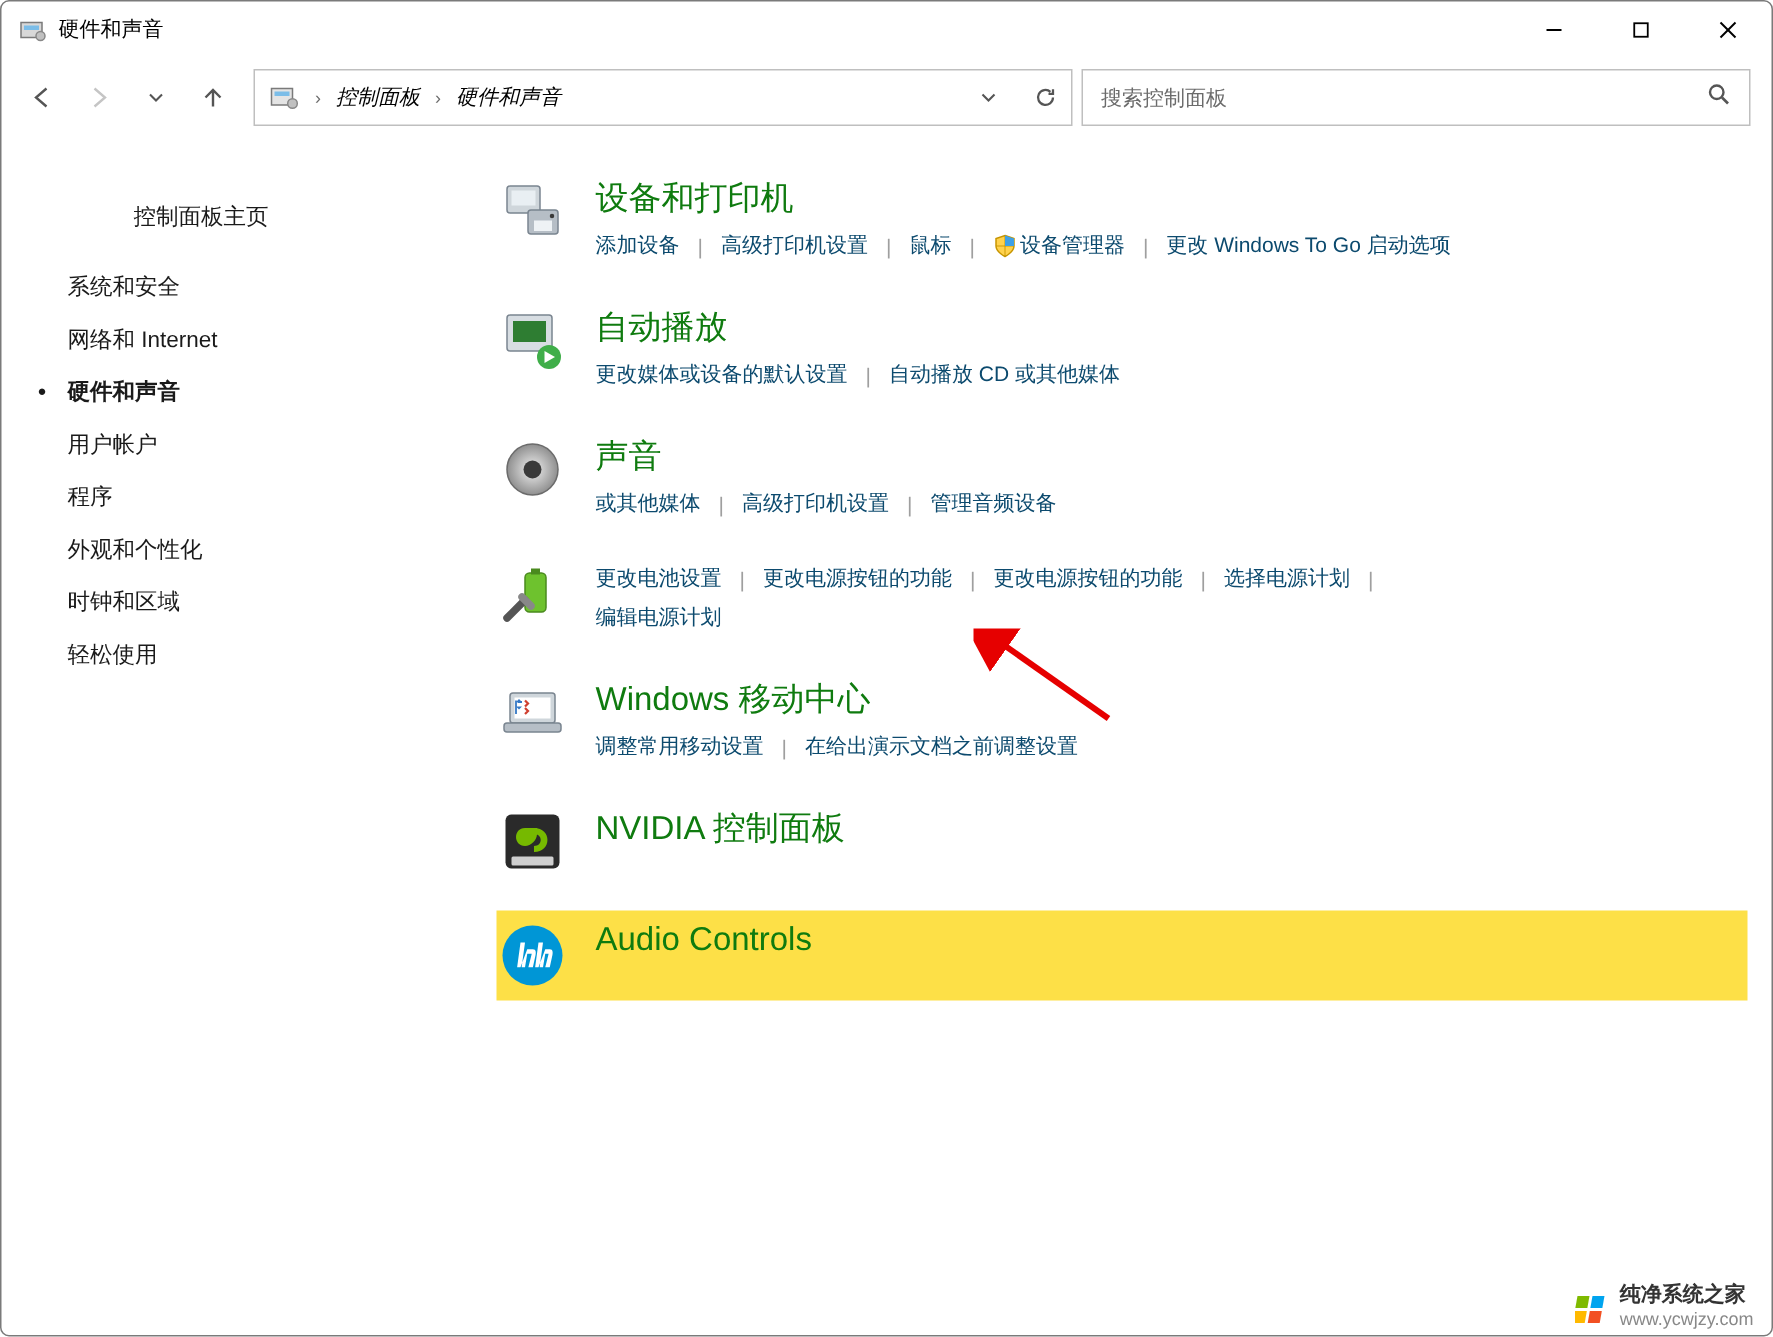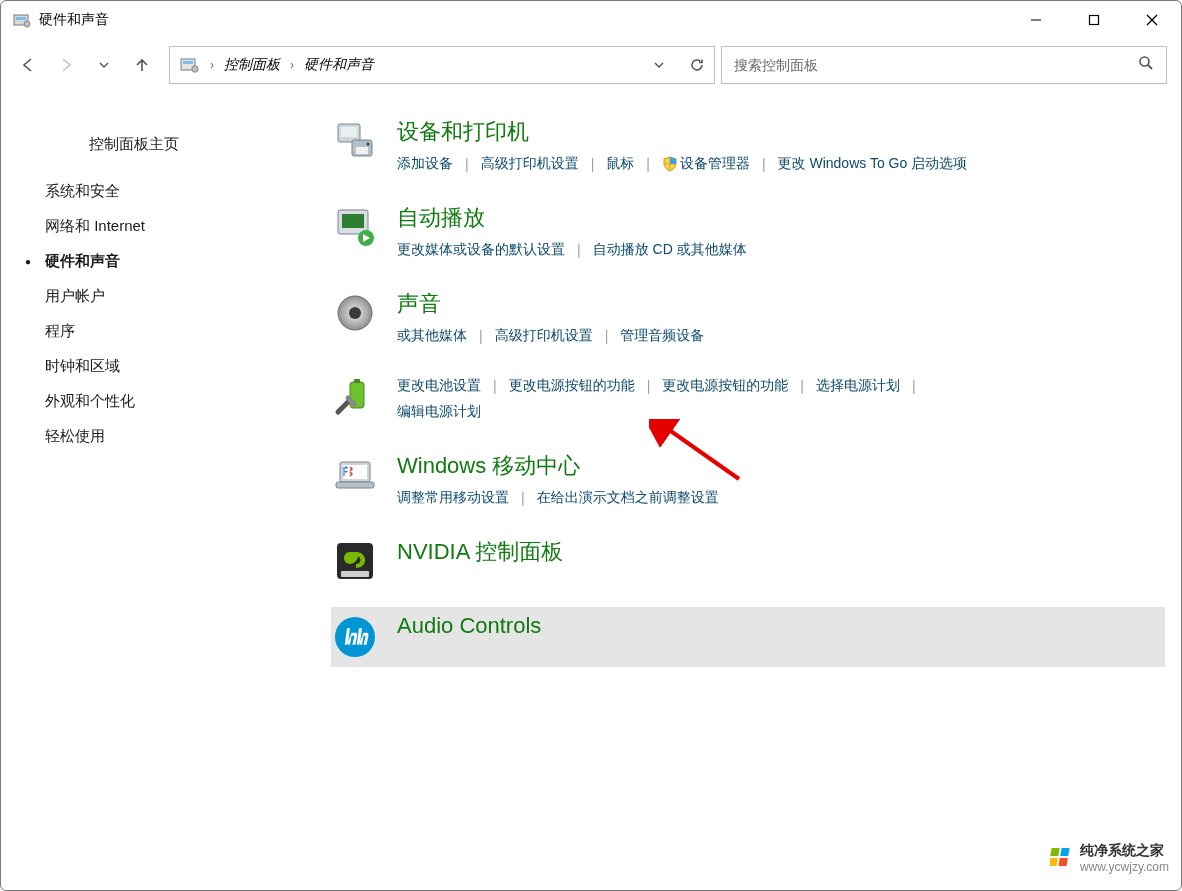--- a/index.html
+++ b/index.html
@@ -35,23 +35,23 @@
     .sidebar-item.current::before { content:"●"; position:absolute; left:-20px; font-size:10px; top:12px; }
     .content { flex:1 1 auto; padding:20px 16px 20px 30px; overflow:auto; }
     .cat { display:flex; gap:18px; margin-bottom:16px; padding:6px 6px 6px 0; }
     .cat-icon { width:48px; height:48px; flex:0 0 48px; display:flex; align-items:center; justify-content:center; }
     .cat-body { flex:1 1 auto; }
     .cat-title { font-size:22px; color:#0f7b0f; margin-bottom:6px; }
     .cat-links { display:flex; flex-wrap:wrap; align-items:center; gap:0; }
     .link { font-size:14px; color:#0c4a6e; padding:2px 0; }
     .link-sep { color:#9f9f9f; padding:0 12px; font-size:14px; }
     .shield { width:16px; height:16px; vertical-align:middle; margin-right:2px; display:inline-block; }
-    .cat.selected { background:#e5e5e5; }
+    .cat.selected { background:#fde047; }
     .red-arrow { position:absolute; left:648px; top:418px; pointer-events:none; }
-    .watermark { position:absolute; right:12px; bottom:16px; display:flex; align-items:center; gap:6px; color:#444; font-size:12px; }
+    .watermark { position:absolute; right:12px; bottom:4px; display:flex; align-items:flex-end; gap:6px; color:#444; font-size:12px; }
     .watermark .wm-sub { color:#888; font-size:12px; display:block; }
   </style>
 </head>
 <body>
 
 <div class="titlebar">
   <span class="title-icon">
     <svg width="18" height="18" viewBox="0 0 18 18">
         <rect x="1" y="4" width="14" height="10" fill="#d8d8d8" stroke="#7a7a7a"></rect>
         <rect x="3" y="6" width="10" height="3" fill="#7bbde8"></rect>
@@ -140,22 +140,22 @@
 <div class="body-area">
 
   <div class="sidebar">
     <div class="sidebar-item bold">控制面板主页</div>
     <div style="height:12px"></div>
     <div class="sidebar-item">系统和安全</div>
     <div class="sidebar-item">网络和 Internet</div>
     <div class="sidebar-item current">硬件和声音</div>
     <div class="sidebar-item">用户帐户</div>
     <div class="sidebar-item">程序</div>
+    <div class="sidebar-item">外观和个性化</div>
     <div class="sidebar-item">时钟和区域</div>
-    <div class="sidebar-item">外观和个性化</div>
     <div class="sidebar-item">轻松使用</div>
   </div>
 
   <div class="content">
 
     <div class="cat">
       <div class="cat-icon">
         <svg width="46" height="46" viewBox="0 0 46 46">
             <rect x="6" y="6" width="22" height="18" rx="2" fill="#cfd6db" stroke="#7a8590"></rect>
             <rect x="9" y="9" width="16" height="10" fill="#e9eff3"></rect>

